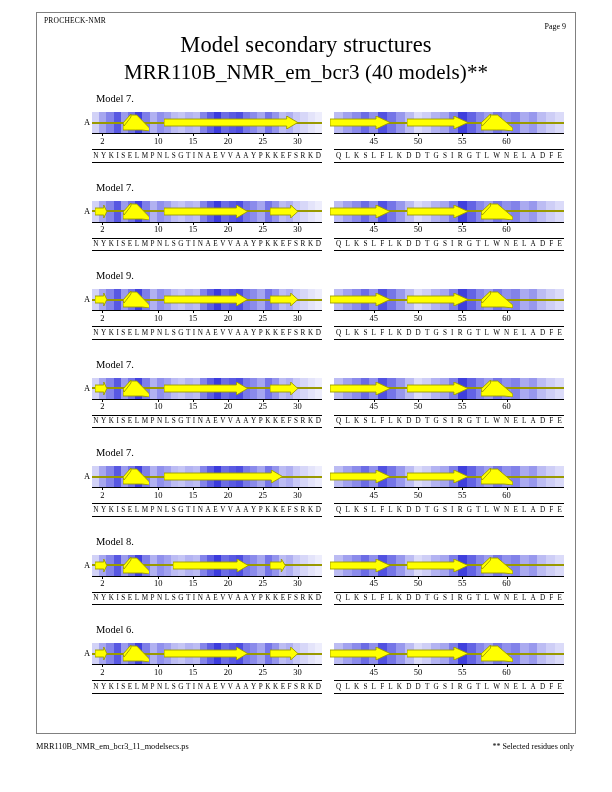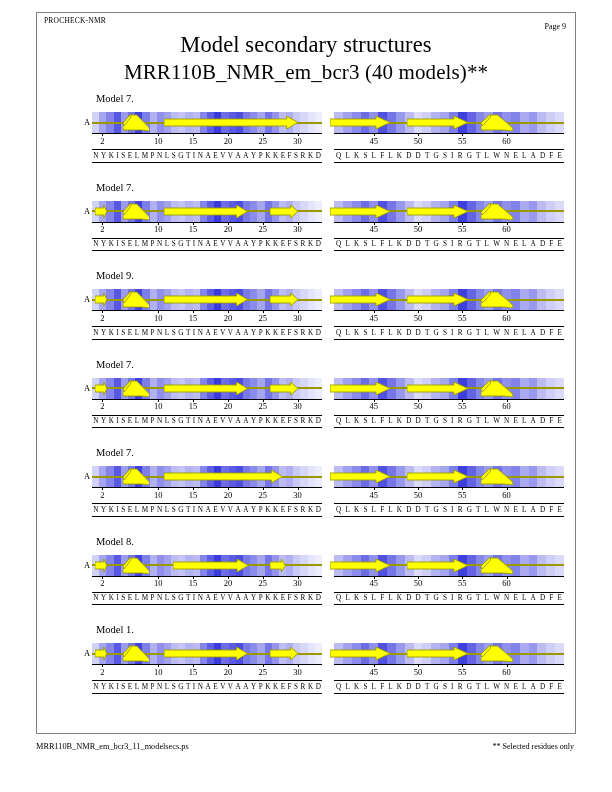--- a/index.html
+++ b/index.html
@@ -1309,21 +1309,21 @@
           <span>L</span>
           <span>A</span>
           <span>D</span>
           <span>F</span>
           <span>E</span>
         </div>
         <div class="seqrule2"></div>
       </div>
     </div>
     <div class="model" style="top: 624px;">
-      <div class="model-label">Model  1.</div>
+      <div class="model-label">Model  6.</div>
       <div class="chain-letter" style="left: 84px; top: 24px;">A</div>
       <div class="panel panel-left">
         <div class="shade-band">
           <div class="shade-cell" style="background: rgb(210, 210, 247);"></div>
           <div class="shade-cell" style="background: rgb(166, 166, 239);"></div>
           <div class="shade-cell" style="background: rgb(132, 132, 234);"></div>
           <div class="shade-cell" style="background: rgb(88, 88, 226);"></div>
           <div class="shade-cell" style="background: rgb(155, 155, 237);"></div>
           <div class="shade-cell" style="background: rgb(117, 117, 231);"></div>
           <div class="shade-cell" style="background: rgb(65, 65, 222);"></div>

